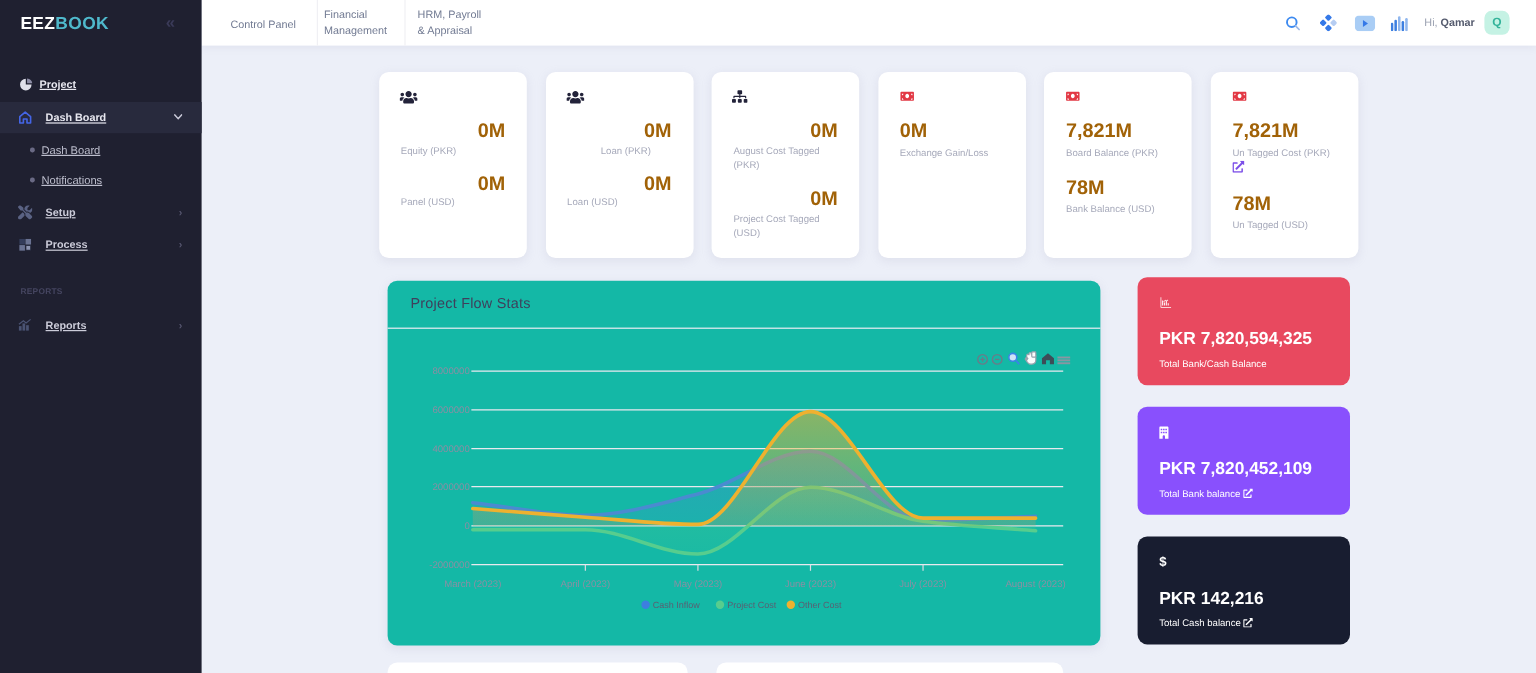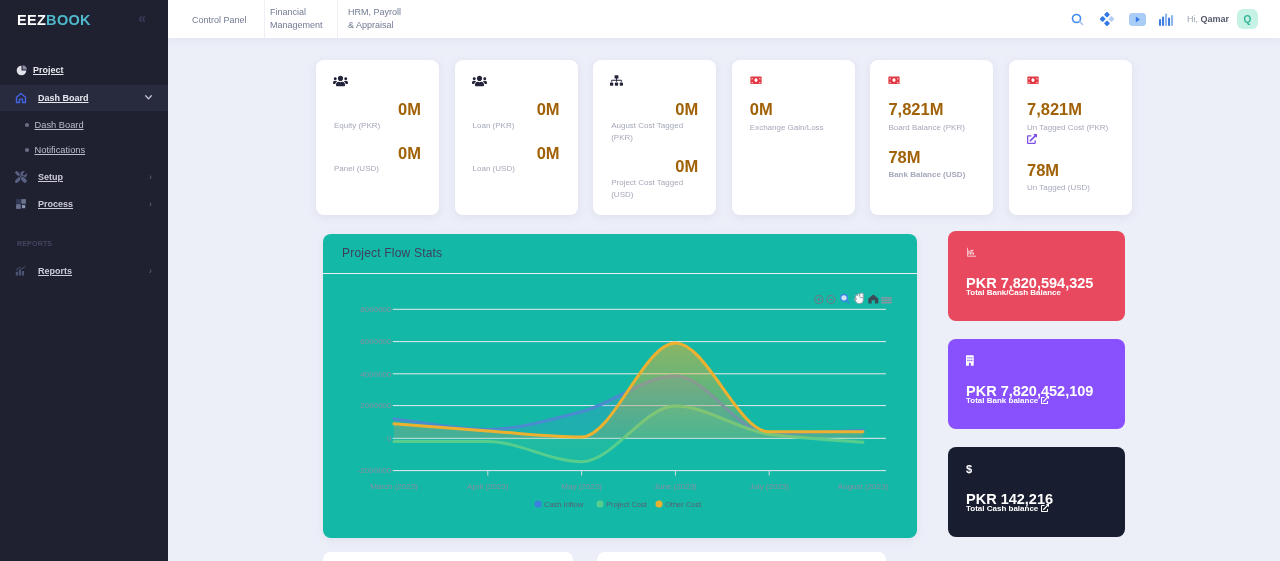--- a/index.html
+++ b/index.html
@@ -30,21 +30,21 @@
 .vr { right:18px; text-align:right; }
 .vl { left:18px; }
 
 #chartcard { position:absolute; left:323px; top:234px; width:594px; height:304px; background:#14b8a6; border-radius:8px; box-shadow:0 2px 8px rgba(160,160,190,0.18); }
 #chartcard h3 { font-size:12px; color:#3f3f5c; font-weight:normal; letter-spacing:0.2px; padding:12px 0 0 19px; }
 #chartcard .hr { margin-top:13px; border-bottom:1px solid #eceef4; }
 
 .rcard { position:absolute; left:948px; width:177px; height:90px; border-radius:8px; color:#fff; }
 .rcard .ric { position:absolute; left:18px; top:16px; }
 .rcard .rval { position:absolute; left:18px; top:44px; font-size:14.5px; font-weight:bold; }
-.rcard .rlbl { position:absolute; left:18px; top:57px; font-size:8px; font-weight:bold; }
+.rcard .rlbl { position:absolute; left:18px; top:68px; font-size:8px; font-weight:normal; }
 
 .bcard { position:absolute; top:552px; height:30px; background:#fff; border-radius:8px; }
 </style>
 </head>
 <body>
 <div id="topbar">
   <div class="navtab" style="left:24px; top:14px;">Control Panel</div>
   <div class="navtab" style="left:102px; top:6px;">Financial<br>Management</div>
   <div class="navtab" style="left:180px; top:6px;">HRM, Payroll<br>&amp; Appraisal</div>
   <div style="position:absolute; left:95.5px; top:0; width:1px; height:38px; background:#f0f0f4;"></div>
@@ -144,21 +144,21 @@
   <div class="val vr" style="top:40px;">0M</div>
   <div class="lbl vl" style="top:60px;">Equity (PKR)</div>
   <div class="val vr" style="top:84px;">0M</div>
   <div class="lbl vl" style="top:103px;">Panel (USD)</div>
 </div>
 <div class="scard" style="left:454.6px;">
   <svg class="icon" width="15" height="12" viewBox="0 0 640 512">
       <path fill="#23233a" d="M96 224c35.3 0 64-28.7 64-64s-28.7-64-64-64-64 28.7-64 64 28.7 64 64 64zm448 0c35.3 0 64-28.7 64-64s-28.7-64-64-64-64 28.7-64 64 28.7 64 64 64zm32 32h-64c-17.6 0-33.5 7.1-45.1 18.6 40.3 22.1 68.9 62 75.1 109.4h66c17.7 0 32-14.3 32-32v-32c0-35.3-28.7-64-64-64zm-256 0c61.9 0 112-50.1 112-112S381.9 32 320 32 208 82.1 208 144s50.1 112 112 112zm76.8 32h-8.3c-20.8 10-43.9 16-68.5 16s-47.6-6-68.5-16h-8.3C179.6 288 128 339.6 128 403.2V432c0 26.5 21.5 48 48 48h288c26.5 0 48-21.5 48-48v-28.8c0-63.6-51.6-115.2-115.2-115.2zm-223.7-13.4C161.5 263.1 145.6 256 128 256H64c-35.3 0-64 28.7-64 64v32c0 17.7 14.3 32 32 32h65.9c6.3-47.4 34.9-87.3 75.2-109.4z"></path>
     </svg>
   <div class="val vr" style="top:40px;">0M</div>
-  <div class="lbl vl" style="top:60px;">Loan (PKR)</div>
+  <div class="lbl vl" style="top:60px;margin-left:28px;">Loan (PKR)</div>
   <div class="val vr" style="top:84px;">0M</div>
   <div class="lbl vl" style="top:103px;">Loan (USD)</div>
 </div>
 <div class="scard" style="left:593.2px;">
   <svg class="icon" width="13" height="11" viewBox="0 0 640 512">
       <path fill="#23233a" d="M128 352H32c-17.67 0-32 14.33-32 32v96c0 17.67 14.33 32 32 32h96c17.67 0 32-14.33 32-32v-96c0-17.67-14.33-32-32-32zm-24-80h192v48h48v-48h192v48h48v-57.59c0-21.17-17.22-38.41-38.41-38.41H344v-64h40c17.67 0 32-14.33 32-32V32c0-17.67-14.33-32-32-32H256c-17.67 0-32 14.33-32 32v96c0 17.67 14.33 32 32 32h40v64H94.41C73.22 224 56 241.23 56 262.41V320h48v-48zm264 80h-96c-17.67 0-32 14.33-32 32v96c0 17.67 14.33 32 32 32h96c17.67 0 32-14.33 32-32v-96c0-17.67-14.33-32-32-32zm240 0h-96c-17.67 0-32 14.33-32 32v96c0 17.67 14.33 32 32 32h96c17.67 0 32-14.33 32-32v-96c0-17.67-14.33-32-32-32z"></path>
     </svg>
   <div class="val vr" style="top:40px;">0M</div>
   <div class="lbl vl" style="top:60px; width:92px;">August Cost Tagged (PKR)</div>
   <div class="val vr" style="top:97px;">0M</div>
@@ -171,21 +171,21 @@
   <div class="val vl" style="top:40px;">0M</div>
   <div class="lbl vl" style="top:62px;">Exchange Gain/Loss</div>
 </div>
 <div class="scard" style="left:870.4px;">
   <svg class="icon" width="14" height="10" viewBox="0 0 576 512">
       <path fill="#e23844" d="M0 112.5v309.8c0 18 14.6 32.6 32.6 32.6h510.8c18 0 32.6-14.6 32.6-32.6V112.5c0-18-14.6-32.6-32.6-32.6H32.6C14.6 79.9 0 94.5 0 112.5zM288 352c-44.2 0-80-42.9-80-96s35.8-96 80-96 80 42.9 80 96-35.8 96-80 96zm-224 0c35.3 0 64 28.7 64 64H64v-64zm0-128V160h64c0 35.3-28.7 64-64 64zm448 128v64h-64c0-35.3 28.7-64 64-64zm0-128c-35.3 0-64-28.7-64-64h64v64z"></path>
     </svg>
   <div class="val vl" style="top:40px;">7,821M</div>
   <div class="lbl vl" style="top:62px;">Board Balance (PKR)</div>
   <div class="val vl" style="top:88px;">78M</div>
-  <div class="lbl vl" style="top:109px;font-weight:bold;">Bank Balance (USD)</div>
+  <div class="lbl vl" style="top:109px;">Bank Balance (USD)</div>
 </div>
 <div class="scard" style="left:1009px;">
   <svg class="icon" width="14" height="10" viewBox="0 0 576 512">
       <path fill="#e23844" d="M0 112.5v309.8c0 18 14.6 32.6 32.6 32.6h510.8c18 0 32.6-14.6 32.6-32.6V112.5c0-18-14.6-32.6-32.6-32.6H32.6C14.6 79.9 0 94.5 0 112.5zM288 352c-44.2 0-80-42.9-80-96s35.8-96 80-96 80 42.9 80 96-35.8 96-80 96zm-224 0c35.3 0 64 28.7 64 64H64v-64zm0-128V160h64c0 35.3-28.7 64-64 64zm448 128v64h-64c0-35.3 28.7-64 64-64zm0-128c-35.3 0-64-28.7-64-64h64v64z"></path>
     </svg>
   <div class="val vl" style="top:40px;">7,821M</div>
   <div class="lbl vl" style="top:62px;">Un Tagged Cost (PKR)</div>
   <svg style="position:absolute; left:18px; top:74px;" width="10" height="10" viewBox="0 0 512 512">
       <path fill="#7c4fe8" d="M432 320h-32a16 16 0 0 0-16 16v112H64V128h144a16 16 0 0 0 16-16V80a16 16 0 0 0-16-16H48a48 48 0 0 0-48 48v352a48 48 0 0 0 48 48h352a48 48 0 0 0 48-48V336a16 16 0 0 0-16-16zM488 0H360c-21.4 0-32.1 25.9-17 41l35.7 35.7L135 320.4a24 24 0 0 0 0 34l23.9 23.9a24 24 0 0 0 34 0L436.3 135l35.7 35.7c15 15 41 4.5 41-17V24a24 24 0 0 0-25-24z"></path>
     </svg>

